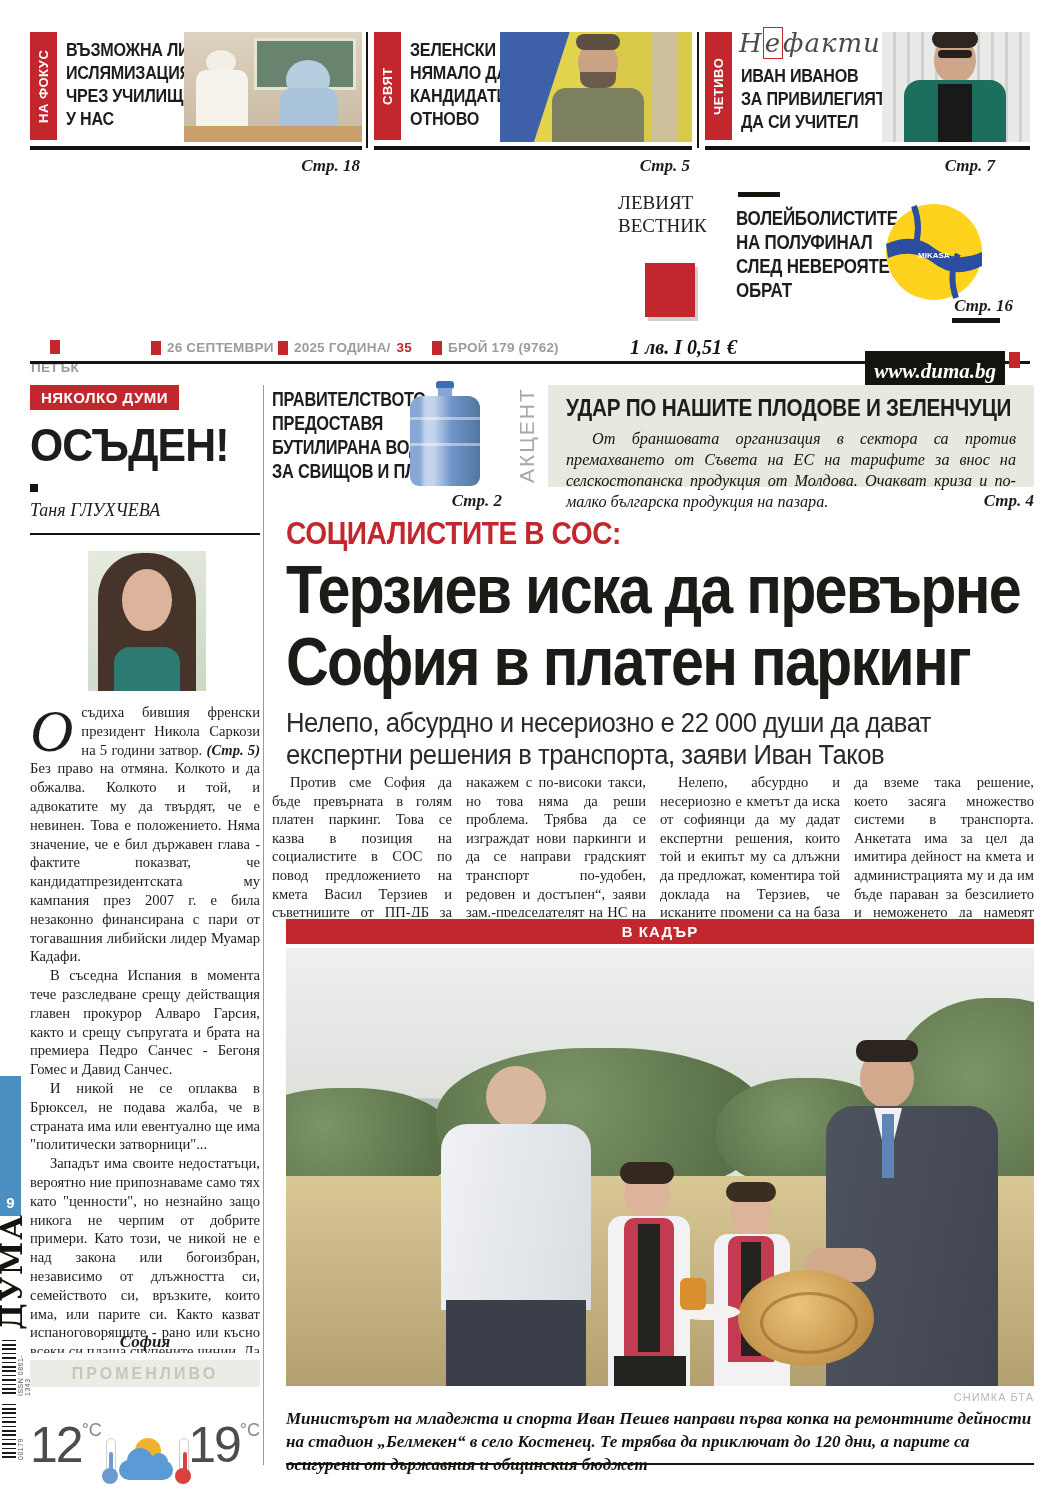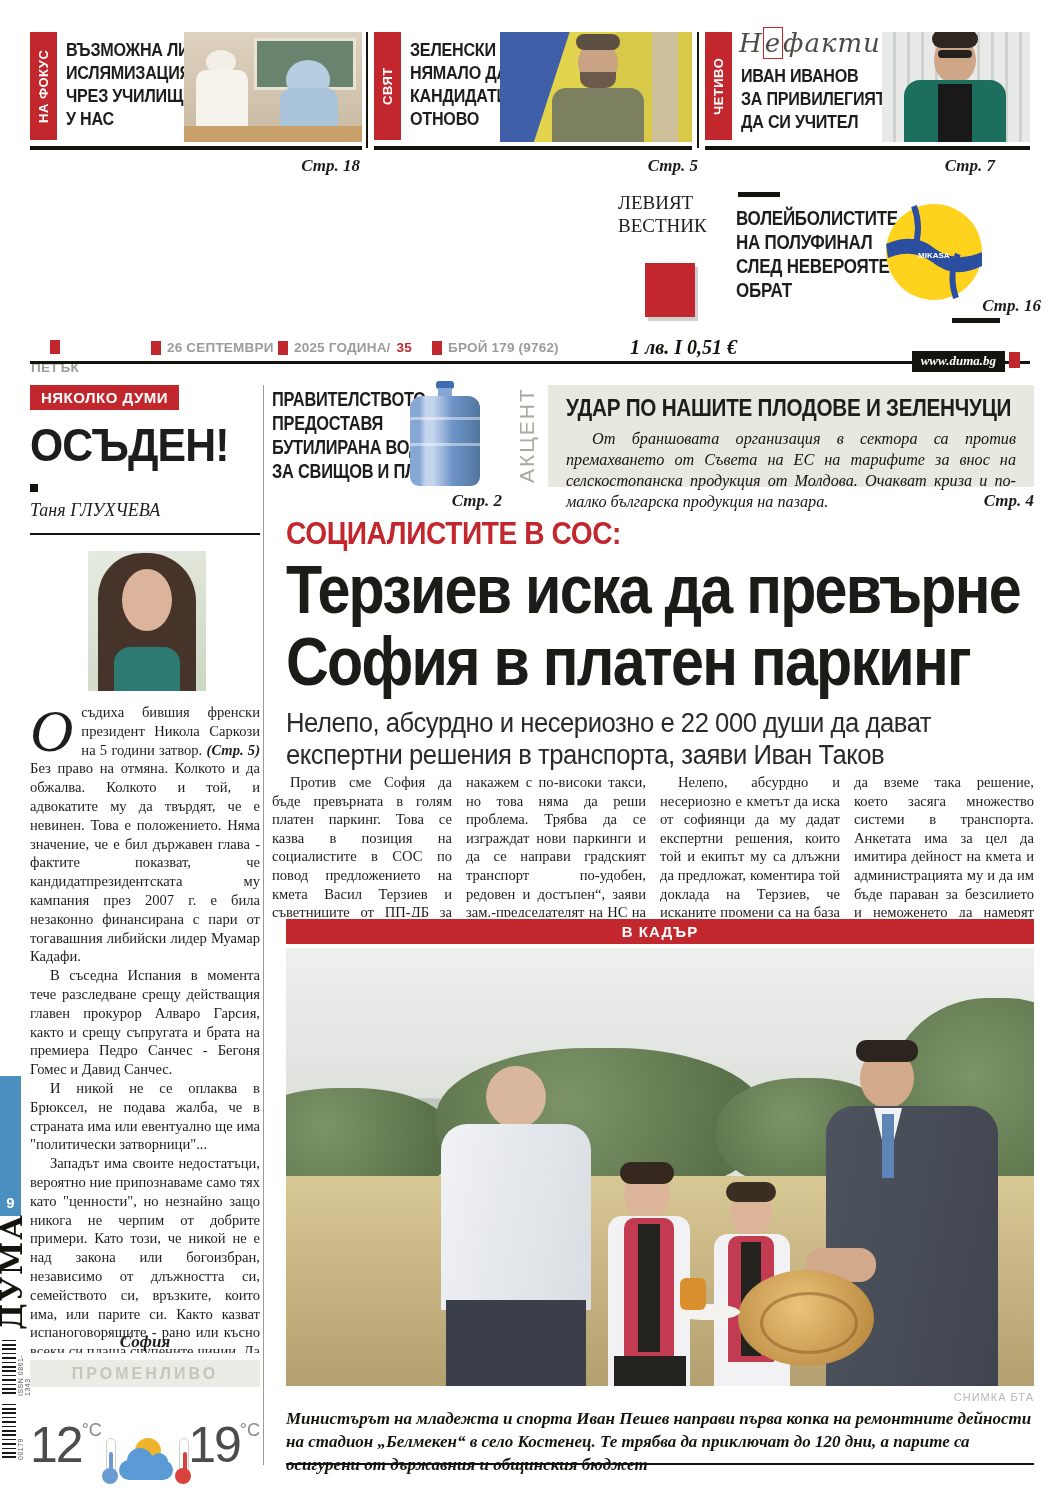--- a/index.html
+++ b/index.html
@@ -42,22 +42,22 @@
   .dash{background:#14140f;height:5px;}
 
   
   .dl-item{position:absolute;top:340px;display:flex;align-items:center;gap:6px;
            font-weight:bold;font-size:13.5px;color:#9b9b99;letter-spacing:.2px;}
   .dl-sq{width:10px;height:14px;background:#c1272d;}
   .dl-red{color:#c1272d;}
   .price{font-family:"Liberation Serif",serif;font-style:italic;font-weight:bold;font-size:20px;color:#14140f;}
   .main-rule{position:absolute;left:30px;top:361px;width:1000px;height:3px;background:#14140f;}
   .site-box{position:absolute;top:351px;background:#14140f;color:#fff;
-            font-family:"Liberation Serif",serif;font-style:italic;font-weight:bold;font-size:13px;
-            padding:2px 9px 3px;}
+            font-family:"Liberation Serif",serif;font-style:italic;font-weight:bold;font-size:21px;
+            padding:8px 9px 3px;}
   
   .sidebar{position:absolute;left:30px;top:385px;width:230px;}
   .rubric{display:inline-block;background:#c1272d;color:#fff;font-weight:bold;font-size:15px;
           letter-spacing:.5px;padding:4px 11px;}
   .side-title{font-weight:bold;font-size:46px;line-height:1;margin-top:12px;letter-spacing:-1px;
               transform:scaleX(.93);transform-origin:left top;}
   .bullet-sq{width:8px;height:8px;background:#14140f;margin-top:16px;}
   .byline{font-family:"Liberation Serif",serif;font-style:italic;font-size:18px;margin-top:8px;}
   .side-hr{height:2px;background:#14140f;margin-top:12px;}
   .portrait{position:relative;width:118px;height:140px;margin:16px 0 12px 58px;overflow:hidden;
@@ -193,21 +193,21 @@
     </div>
     <div class="tz-photo art-zel" style="right:0;width:192px;">
       <div class="abs" style="left:-20px;top:-30px;width:70px;height:170px;background:#3f5fa8;transform:rotate(18deg);"></div>
       <div class="abs" style="right:14px;top:-10px;width:26px;height:132px;background:#cdbf9a;"></div>
       <div class="blob" style="left:78px;top:8px;width:40px;height:46px;background:#c9a384;"></div>
       <div class="abs" style="left:76px;top:2px;width:44px;height:16px;border-radius:8px;background:#5d4f42;"></div>
       <div class="abs" style="left:80px;top:40px;width:36px;height:16px;border-radius:0 0 10px 10px;background:#6b5a4a;"></div>
       <div class="abs" style="left:52px;top:56px;width:92px;height:54px;border-radius:14px 14px 0 0;background:#7c8060;"></div>
     </div>
     <div class="tz-rule" style="width:318px;"></div>
-    <div class="tz-page pageref" style="left:8px;width:316px;">Стр. 5</div>
+    <div class="tz-page pageref" style="left:0;width:316px;">Стр. 5</div>
   </div>
 
   <div class="tz-div" style="left:697px;"></div>
 
   <div class="teaser" style="left:705px;width:325px;">
     <div class="vband">ЧЕТИВО</div>
     <div class="abs nedelnik" style="left:34px;top:-4px;">
       <span>Н</span><span class="boxed">е</span><span>фактите</span>
     </div>
     <div class="tz-title" style="top:32px;">
@@ -239,21 +239,21 @@
     <span class="tz-line" style="font-size:20px;line-height:24px;">СЛЕД НЕВЕРОЯТЕН</span>
     <span class="tz-line" style="font-size:20px;line-height:24px;">ОБРАТ</span>
   </div>
   <svg class="abs" style="left:884px;top:202px;" width="100" height="100" viewBox="0 0 100 100">
     <circle cx="50" cy="50" r="48" fill="#ffd21e"></circle>
     <path d="M2 42 Q30 30 50 46 Q72 62 98 50 L98 64 Q70 78 48 60 Q28 46 4 56 Z" fill="#2b4ea0"></path>
     <path d="M30 4 Q38 26 30 48" stroke="#2b4ea0" stroke-width="6" fill="none"></path>
     <path d="M72 96 Q64 72 74 52" stroke="#2b4ea0" stroke-width="6" fill="none"></path>
     <text x="34" y="56" font-size="8" font-weight="bold" fill="#fff" font-family="Liberation Sans, sans-serif">MIKASA</text>
   </svg>
-  <div class="abs pageref" style="left:941px;top:296px;width:100px;text-align:right;">Стр. 16</div>
+  <div class="abs pageref" style="left:913px;top:296px;width:100px;text-align:right;">Стр. 16</div>
   <div class="abs dash" style="left:952px;top:318px;width:48px;"></div>
 
   <div class="dl-item" style="left:31px;flex-direction:column;">
     <span class="dl-sq"></span>
     <span>ПЕТЪК</span>
   </div>
   <div class="dl-item" style="left:151px;">
     <span class="dl-sq"></span>
     <span>26 СЕПТЕМВРИ</span>
   </div>

